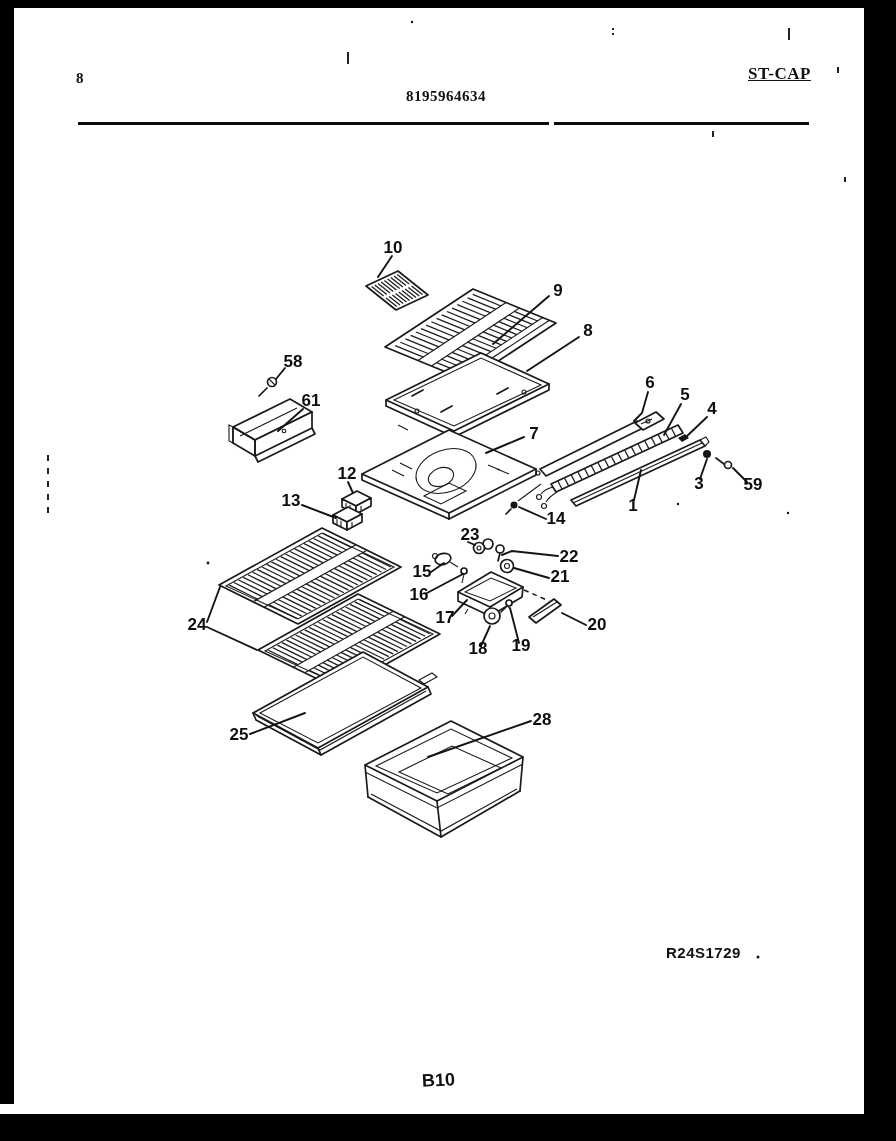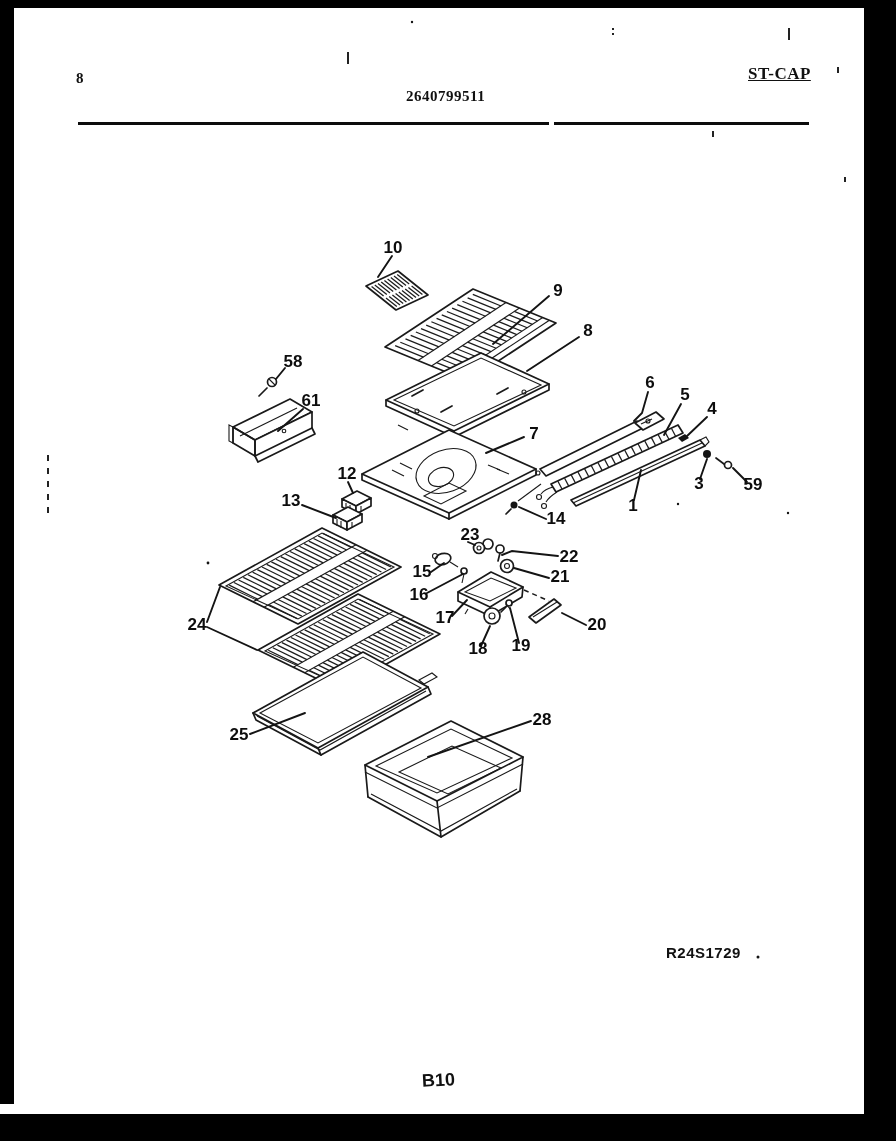--- a/index.html
+++ b/index.html
@@ -39,21 +39,21 @@
 
 <div class="page">
 
   <div class="bar bar-top2"></div>
   <div class="bar bar-top"></div>
   <div class="bar bar-left"></div>
   <div class="bar bar-right"></div>
   <div class="bar bar-bottom"></div>
 
   <div class="txt pageno">8</div>
-  <div class="txt pubno">2640799511</div>
+  <div class="txt pubno">8195964634</div>
   <div class="txt section">ST-CAP</div>
   <div class="rule rule-a"></div>
   <div class="rule rule-b"></div>
 
   <svg class="art" width="896" height="1141" viewBox="0 0 896 1141">
 
     <g>
       <path class="ln fillw" d="M366,286 L398,271 L428,295 L396,310 Z"></path>
       <g class="ribs">
           <line x1="371.59999999999997" y1="286.42" x2="383.59999999999997" y2="296.02"></line>

